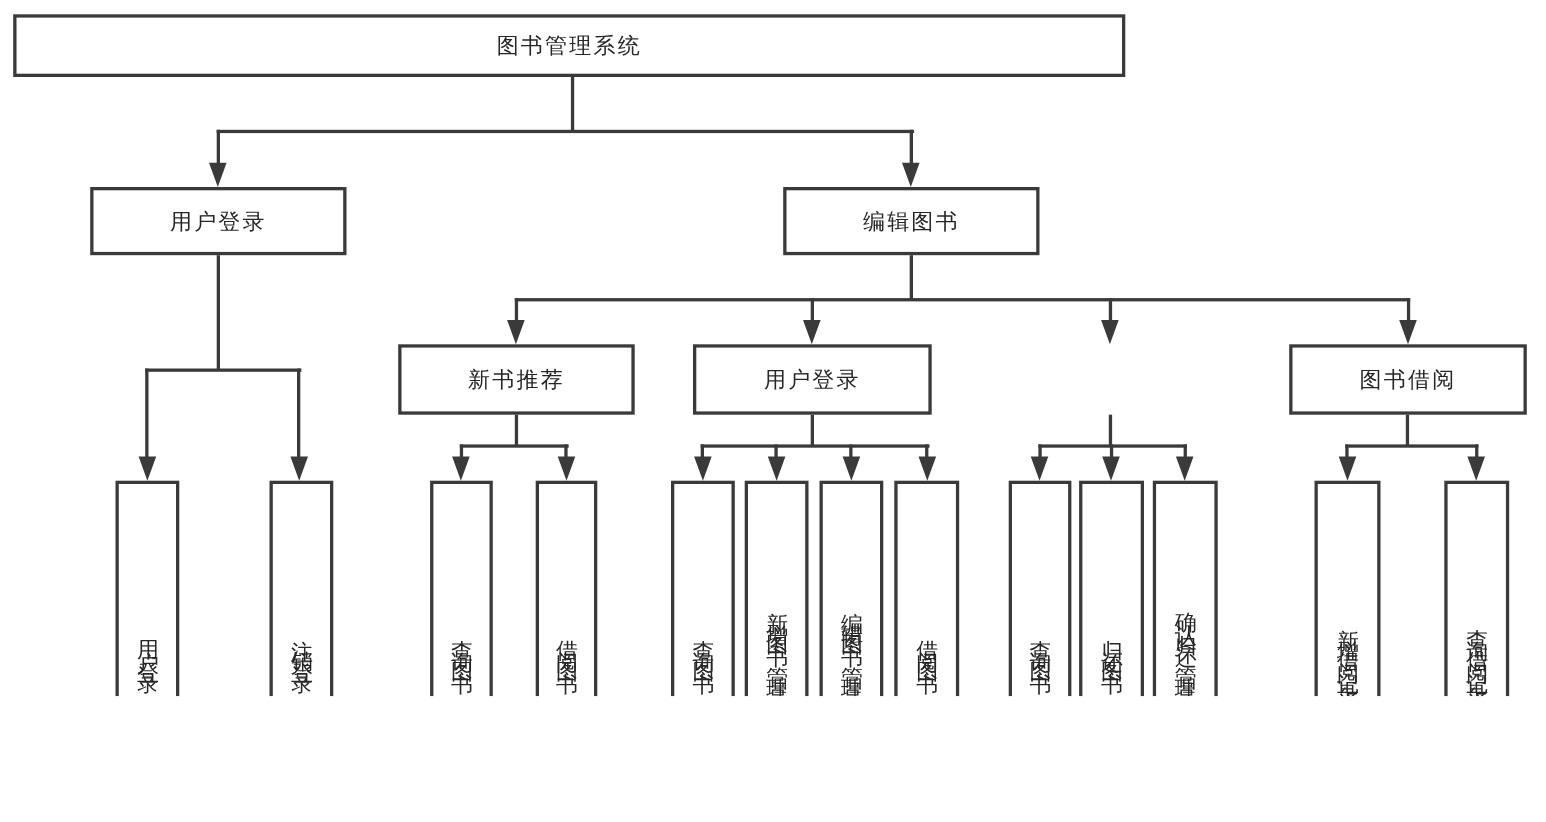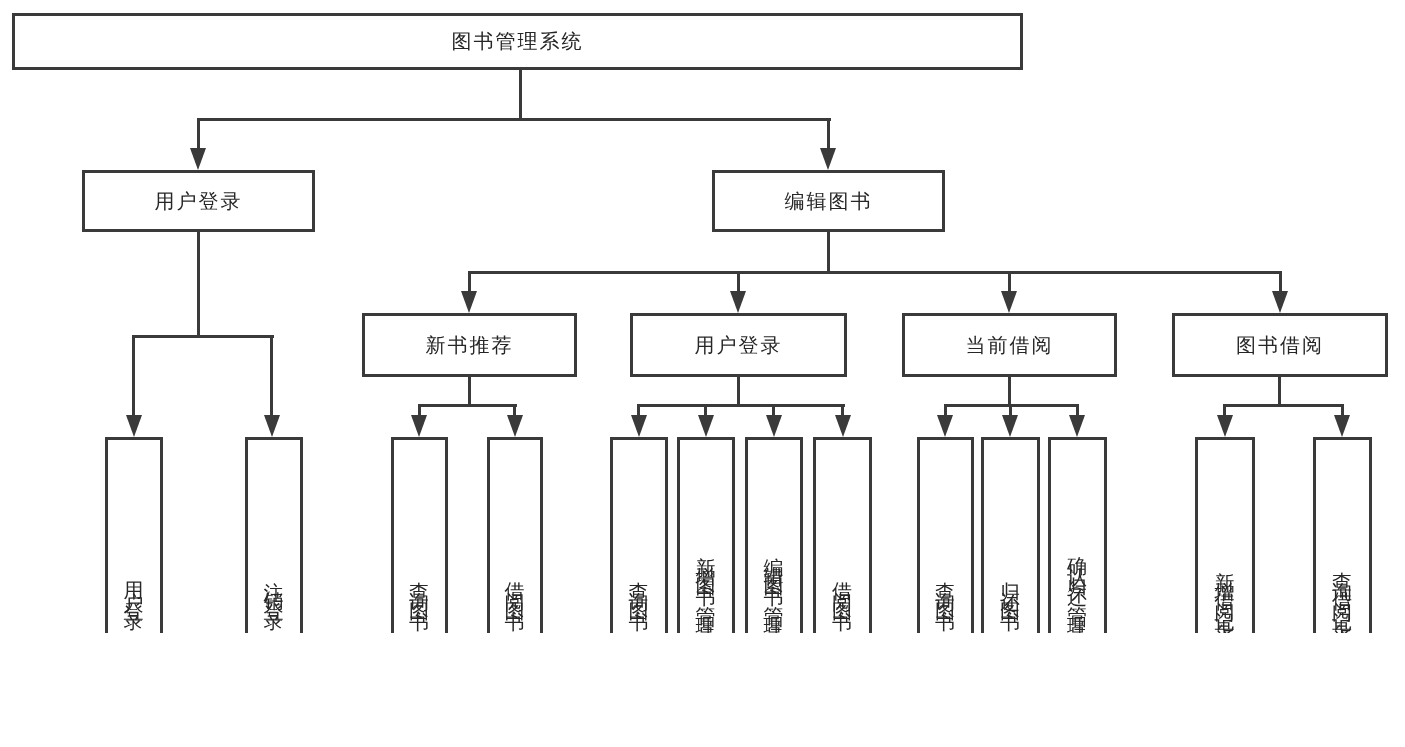--- a/index.html
+++ b/index.html
@@ -70,23 +70,20 @@
   </div>
   <div class="box" style="left:712px;top:170px;width:233px;height:62px">
     <span class="hlabel">编辑图书</span>
   </div>
 
   <div class="box" style="left:362px;top:313px;width:215px;height:64px">
     <span class="hlabel">新书推荐</span>
   </div>
   <div class="box" style="left:630px;top:313px;width:217px;height:64px">
     <span class="hlabel">用户登录</span>
-  </div>
-  <div class="box" style="left:902px;top:313px;width:215px;height:64px">
-    <span class="hlabel">当前借阅</span>
   </div>
   <div class="box" style="left:1172px;top:313px;width:216px;height:64px">
     <span class="hlabel">图书借阅</span>
   </div>
 
   <div class="box" style="left:105px;top:437px;width:58px;height:298px">
     <span class="vlabel">用户登录</span>
   </div>
   <div class="box" style="left:245px;top:437px;width:58px;height:298px">
     <span class="vlabel">注销登录</span>

